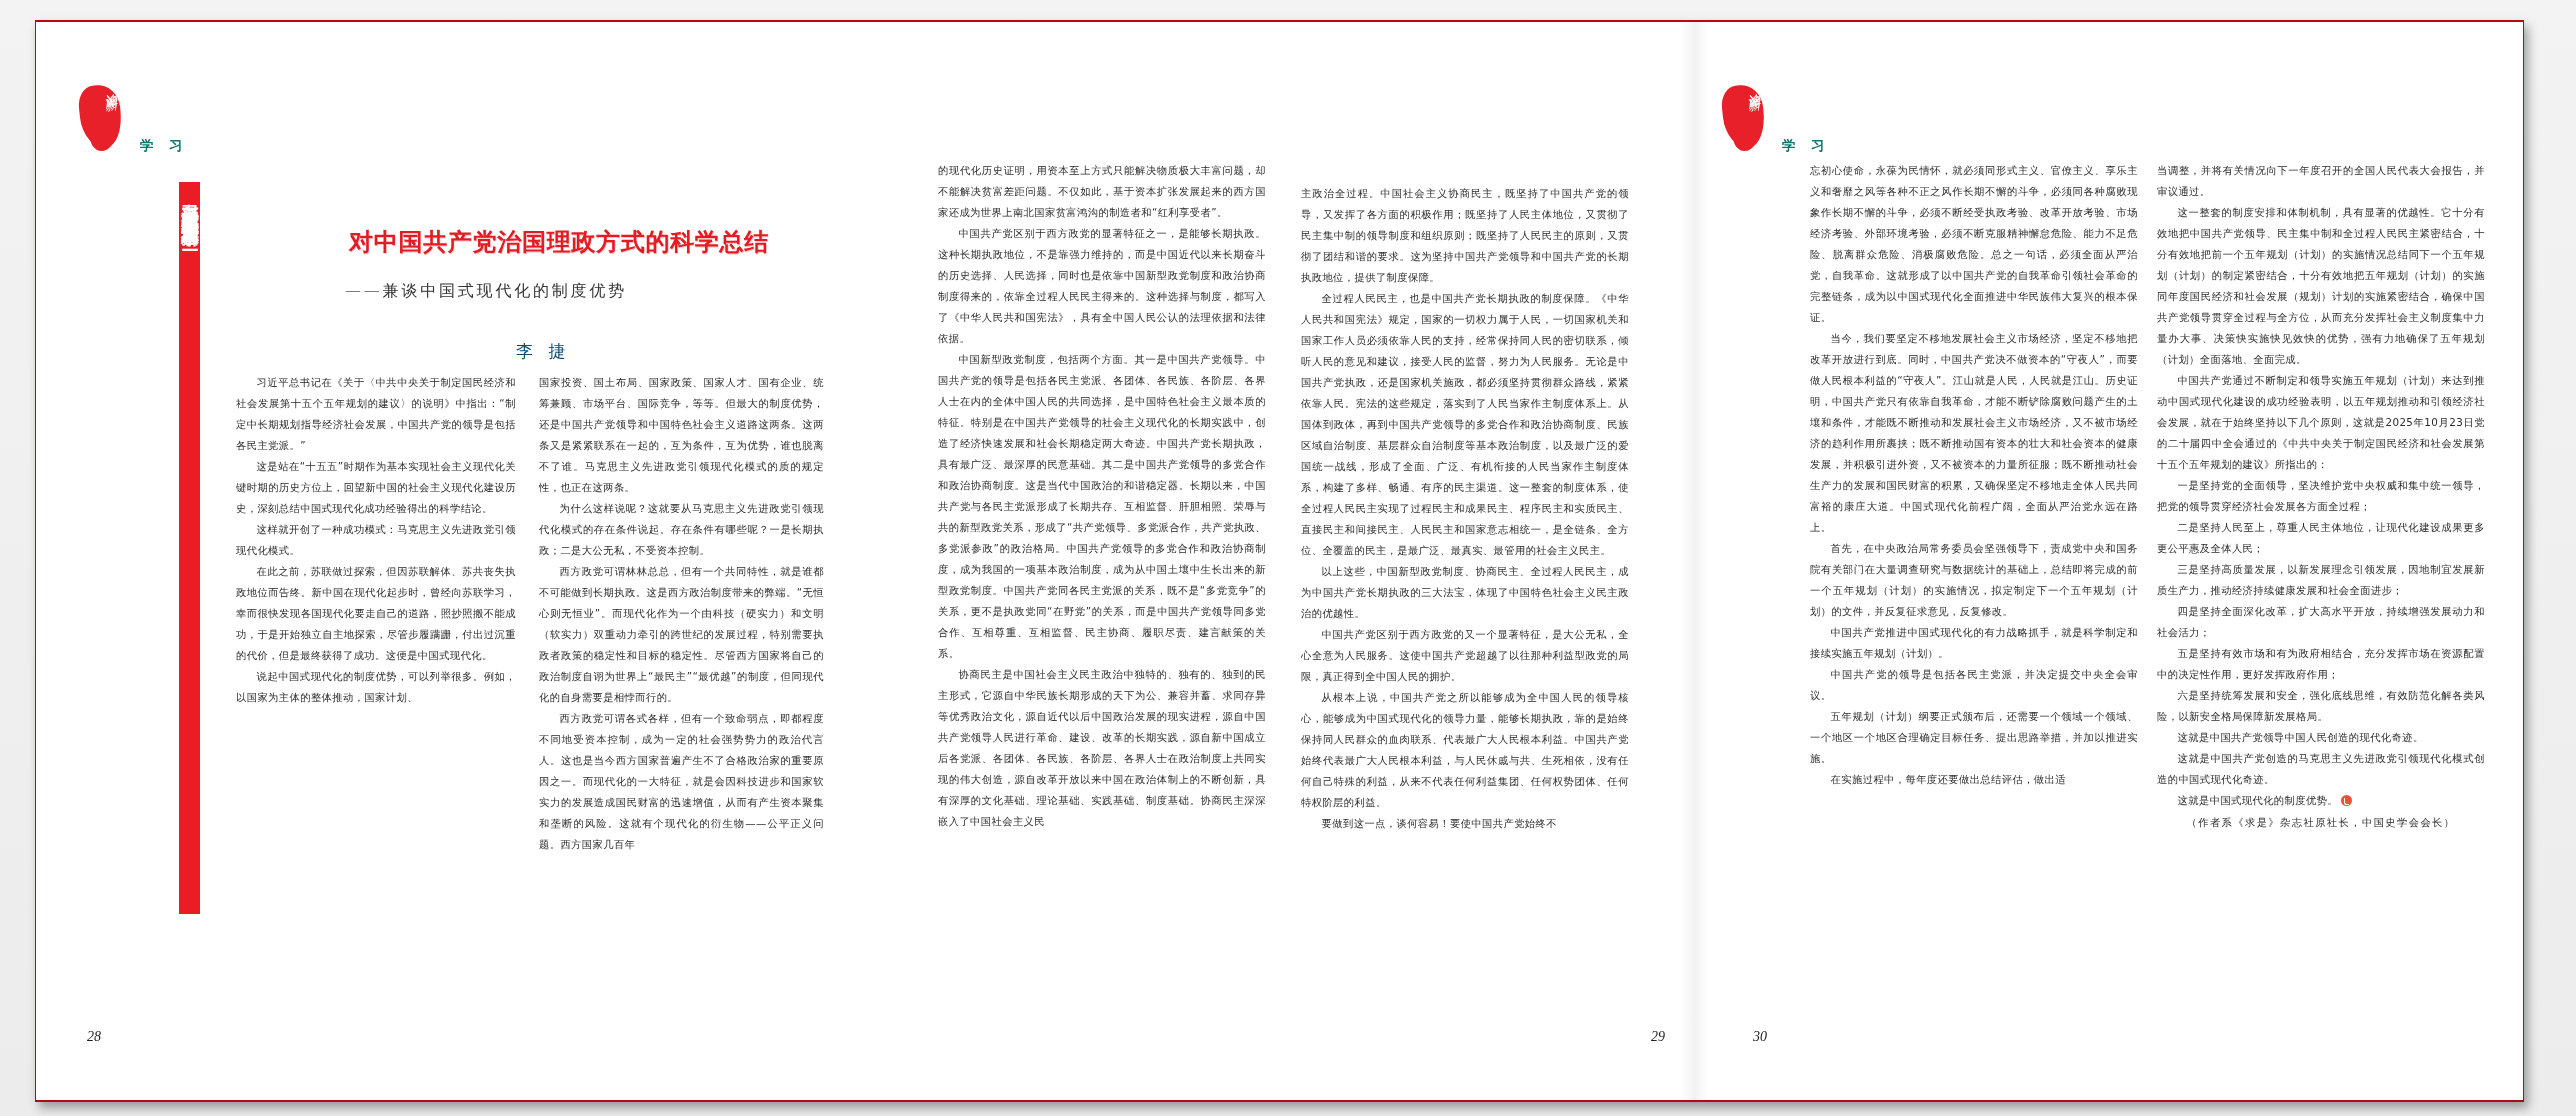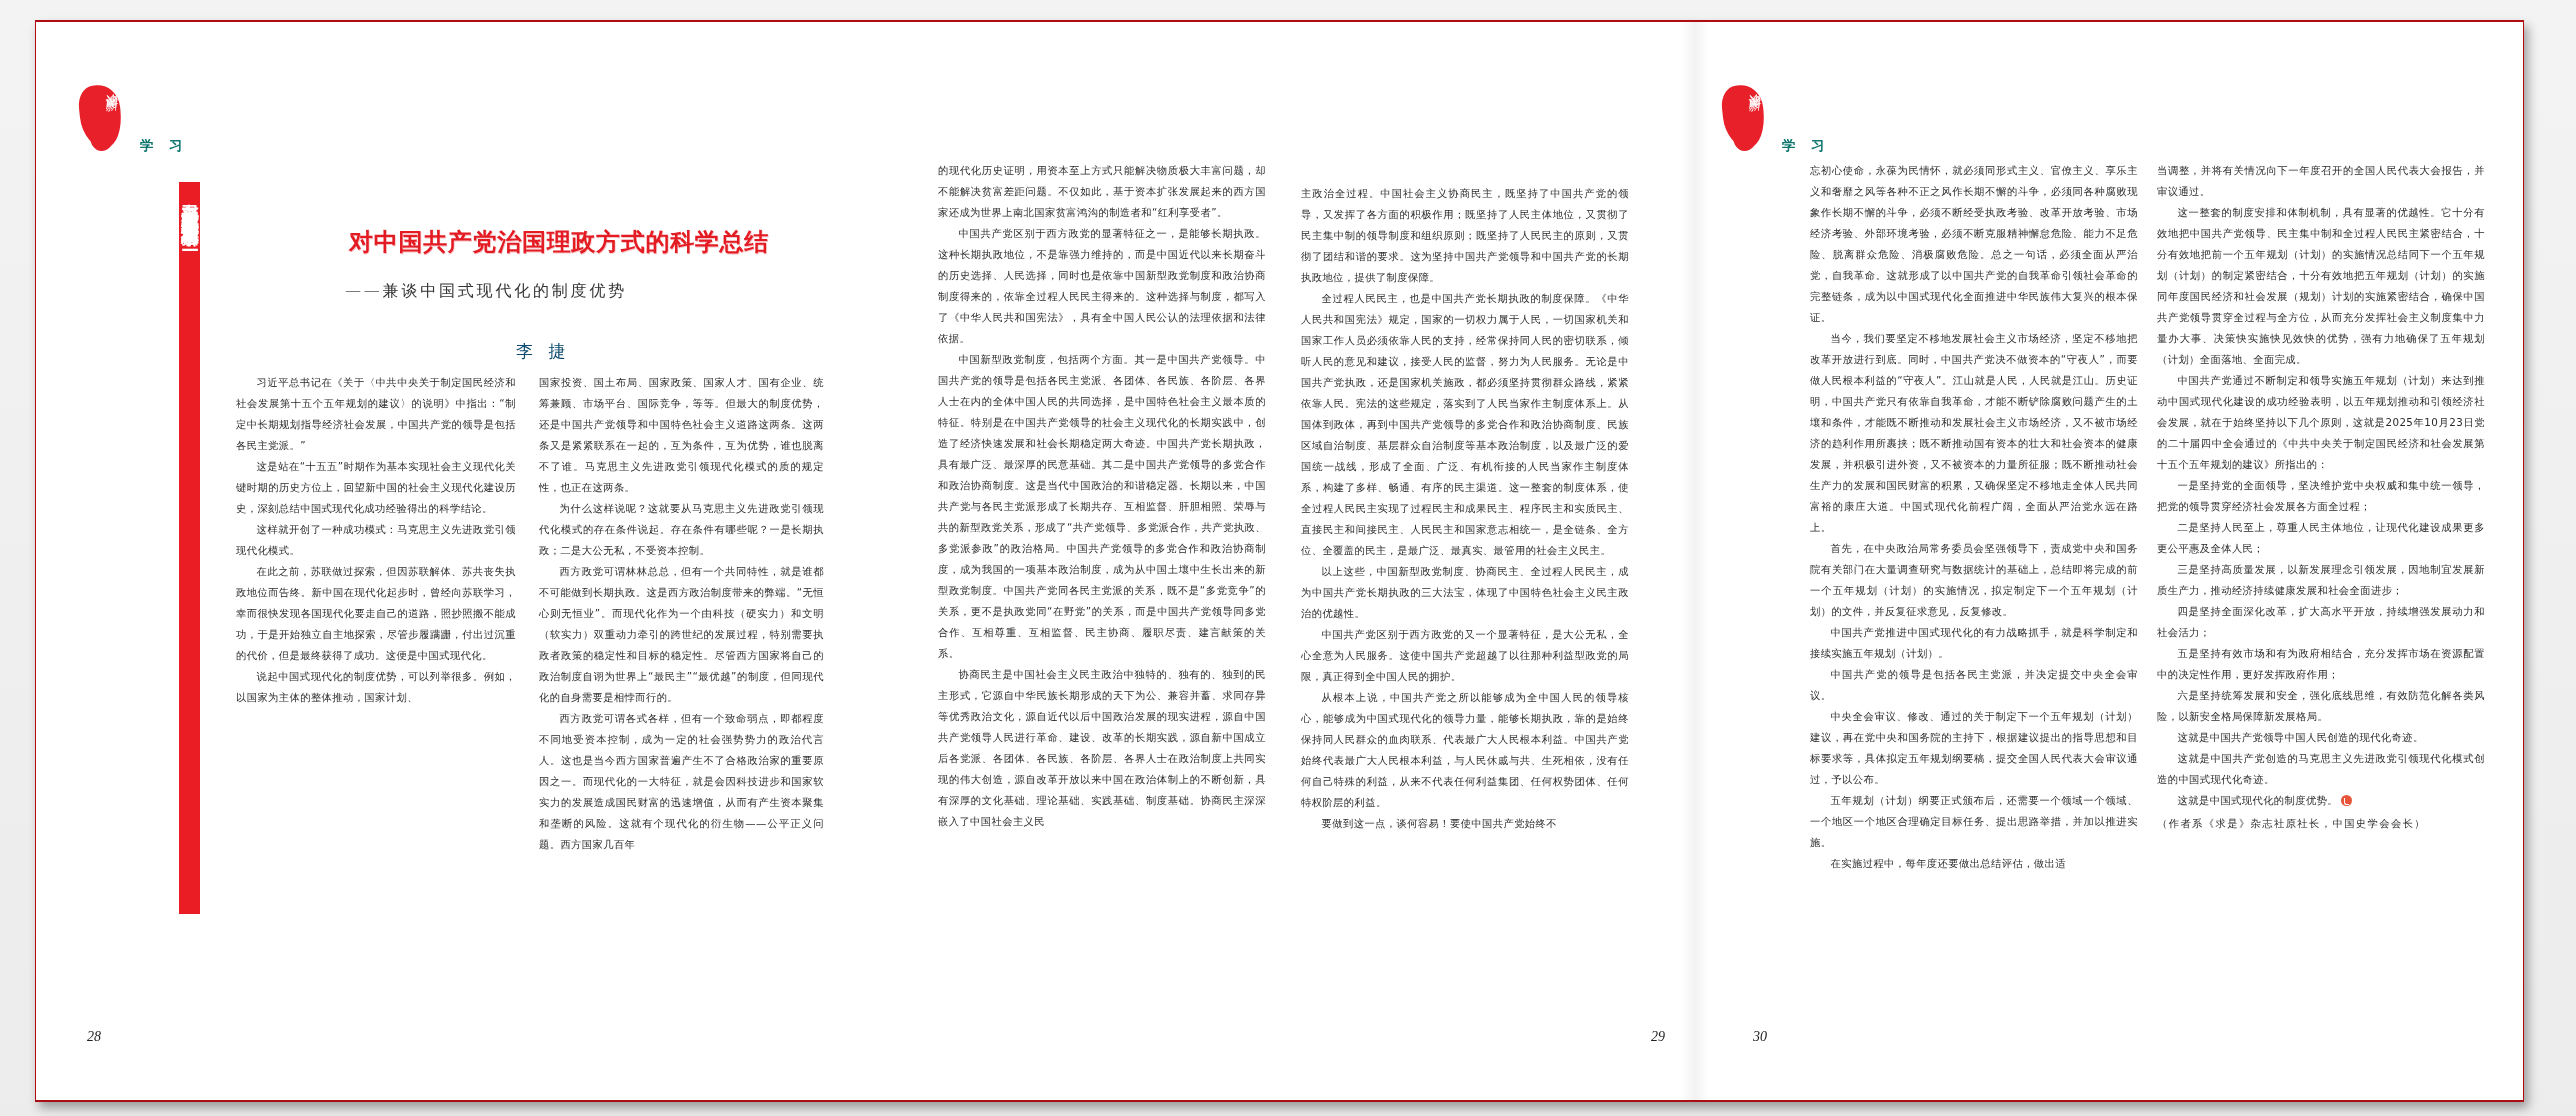--- a/index.html
+++ b/index.html
@@ -71,21 +71,21 @@
     color: #0c4a6e; font-family: "DejaVu Serif", serif; font-size: 17px; letter-spacing: 15.5px;
   }
   .col {
     position: absolute; color: #2b2b2b;
     font-family: "DejaVu Sans", sans-serif;
     font-size: 10.3px; line-height: 21px;
     text-align: justify; letter-spacing: 0.4px;
   }
   .col p { margin: 0; text-indent: 2em; }
   .col p.cont { text-indent: 0; }
-  .col p.sig { text-indent: 0; text-align: left; font-family: Liberation Sans, sans-serif; letter-spacing: 1.4px; margin-top: 2.8px; }
+  .col p.sig { text-indent: 0; text-align: center; font-family: Liberation Mono, monospace; letter-spacing: 1.4px; margin-top: 2.8px; }
   .end-mark {
     display: inline-block; width: 11.2px; height: 11.2px; border-radius: 50%;
     background: #e8543a; vertical-align: middle; margin-left: 2.8px; position: relative;
   }
   .end-mark::after {
     content: ""; position: absolute; left: 3.5px; top: 2.8px; width: 3.5px; height: 6.3px;
     border-left: 1.4px solid #fff; border-bottom: 1.4px solid #fff; border-radius: 0 0 0 2.8px;
   }
   .page-num {
     position: absolute; font-family: "Liberation Serif", serif; font-style: italic;
@@ -146,21 +146,20 @@
     <div class="script">新闻评论</div>
   </div>
   <div class="section-label" style="left:1746px; top:115px;">学习</div>
 
   <div class="col" id="p30c1" style="left:1774px; top:138px; width:328px;">
       <p class="cont">忘初心使命，永葆为民情怀，就必须同形式主义、官僚主义、享乐主义和奢靡之风等各种不正之风作长期不懈的斗争，必须同各种腐败现象作长期不懈的斗争，必须不断经受执政考验、改革开放考验、市场经济考验、外部环境考验，必须不断克服精神懈怠危险、能力不足危险、脱离群众危险、消极腐败危险。总之一句话，必须全面从严治党，自我革命。这就形成了以中国共产党的自我革命引领社会革命的完整链条，成为以中国式现代化全面推进中华民族伟大复兴的根本保证。</p>
       <p>当今，我们要坚定不移地发展社会主义市场经济，坚定不移地把改革开放进行到底。同时，中国共产党决不做资本的“守夜人”，而要做人民根本利益的“守夜人”。江山就是人民，人民就是江山。历史证明，中国共产党只有依靠自我革命，才能不断铲除腐败问题产生的土壤和条件，才能既不断推动和发展社会主义市场经济，又不被市场经济的趋利作用所裹挟；既不断推动国有资本的壮大和社会资本的健康发展，并积极引进外资，又不被资本的力量所征服；既不断推动社会生产力的发展和国民财富的积累，又确保坚定不移地走全体人民共同富裕的康庄大道。中国式现代化前程广阔，全面从严治党永远在路上。</p>
       <p>首先，在中央政治局常务委员会坚强领导下，责成党中央和国务院有关部门在大量调查研究与数据统计的基础上，总结即将完成的前一个五年规划（计划）的实施情况，拟定制定下一个五年规划（计划）的文件，并反复征求意见，反复修改。</p>
       <p>中国共产党推进中国式现代化的有力战略抓手，就是科学制定和接续实施五年规划（计划）。</p>
       <p>中国共产党的领导是包括各民主党派，并决定提交中央全会审议。</p>
-      <p>中央全会审议、修改、通过的关于制定下一个五年规划（计划）建议，再在党中央和国务院的主持下，根据建议提出的指导思想和目标要求等，具体拟定五年规划纲要稿，提交全国人民代表大会审议通过，予以公布。</p>
       <p>五年规划（计划）纲要正式颁布后，还需要一个领域一个领域、一个地区一个地区合理确定目标任务、提出思路举措，并加以推进实施。</p>
       <p>在实施过程中，每年度还要做出总结评估，做出适</p>
     </div>
   <div class="col" id="p30c2" style="left:2121px; top:138px; width:328px;">
     <div id="p30c2-body">
         <p class="cont">当调整，并将有关情况向下一年度召开的全国人民代表大会报告，并审议通过。</p>
         <p>这一整套的制度安排和体制机制，具有显著的优越性。它十分有效地把中国共产党领导、民主集中制和全过程人民民主紧密结合，十分有效地把前一个五年规划（计划）的实施情况总结同下一个五年规划（计划）的制定紧密结合，十分有效地把五年规划（计划）的实施同年度国民经济和社会发展（规划）计划的实施紧密结合，确保中国共产党领导贯穿全过程与全方位，从而充分发挥社会主义制度集中力量办大事、决策快实施快见效快的优势，强有力地确保了五年规划（计划）全面落地、全面完成。</p>
         <p>中国共产党通过不断制定和领导实施五年规划（计划）来达到推动中国式现代化建设的成功经验表明，以五年规划推动和引领经济社会发展，就在于始终坚持以下几个原则，这就是2025年10月23日党的二十届四中全会通过的《中共中央关于制定国民经济和社会发展第十五个五年规划的建议》所指出的：</p>
         <p>一是坚持党的全面领导，坚决维护党中央权威和集中统一领导，把党的领导贯穿经济社会发展各方面全过程；</p>
         <p>二是坚持人民至上，尊重人民主体地位，让现代化建设成果更多更公平惠及全体人民；</p>

